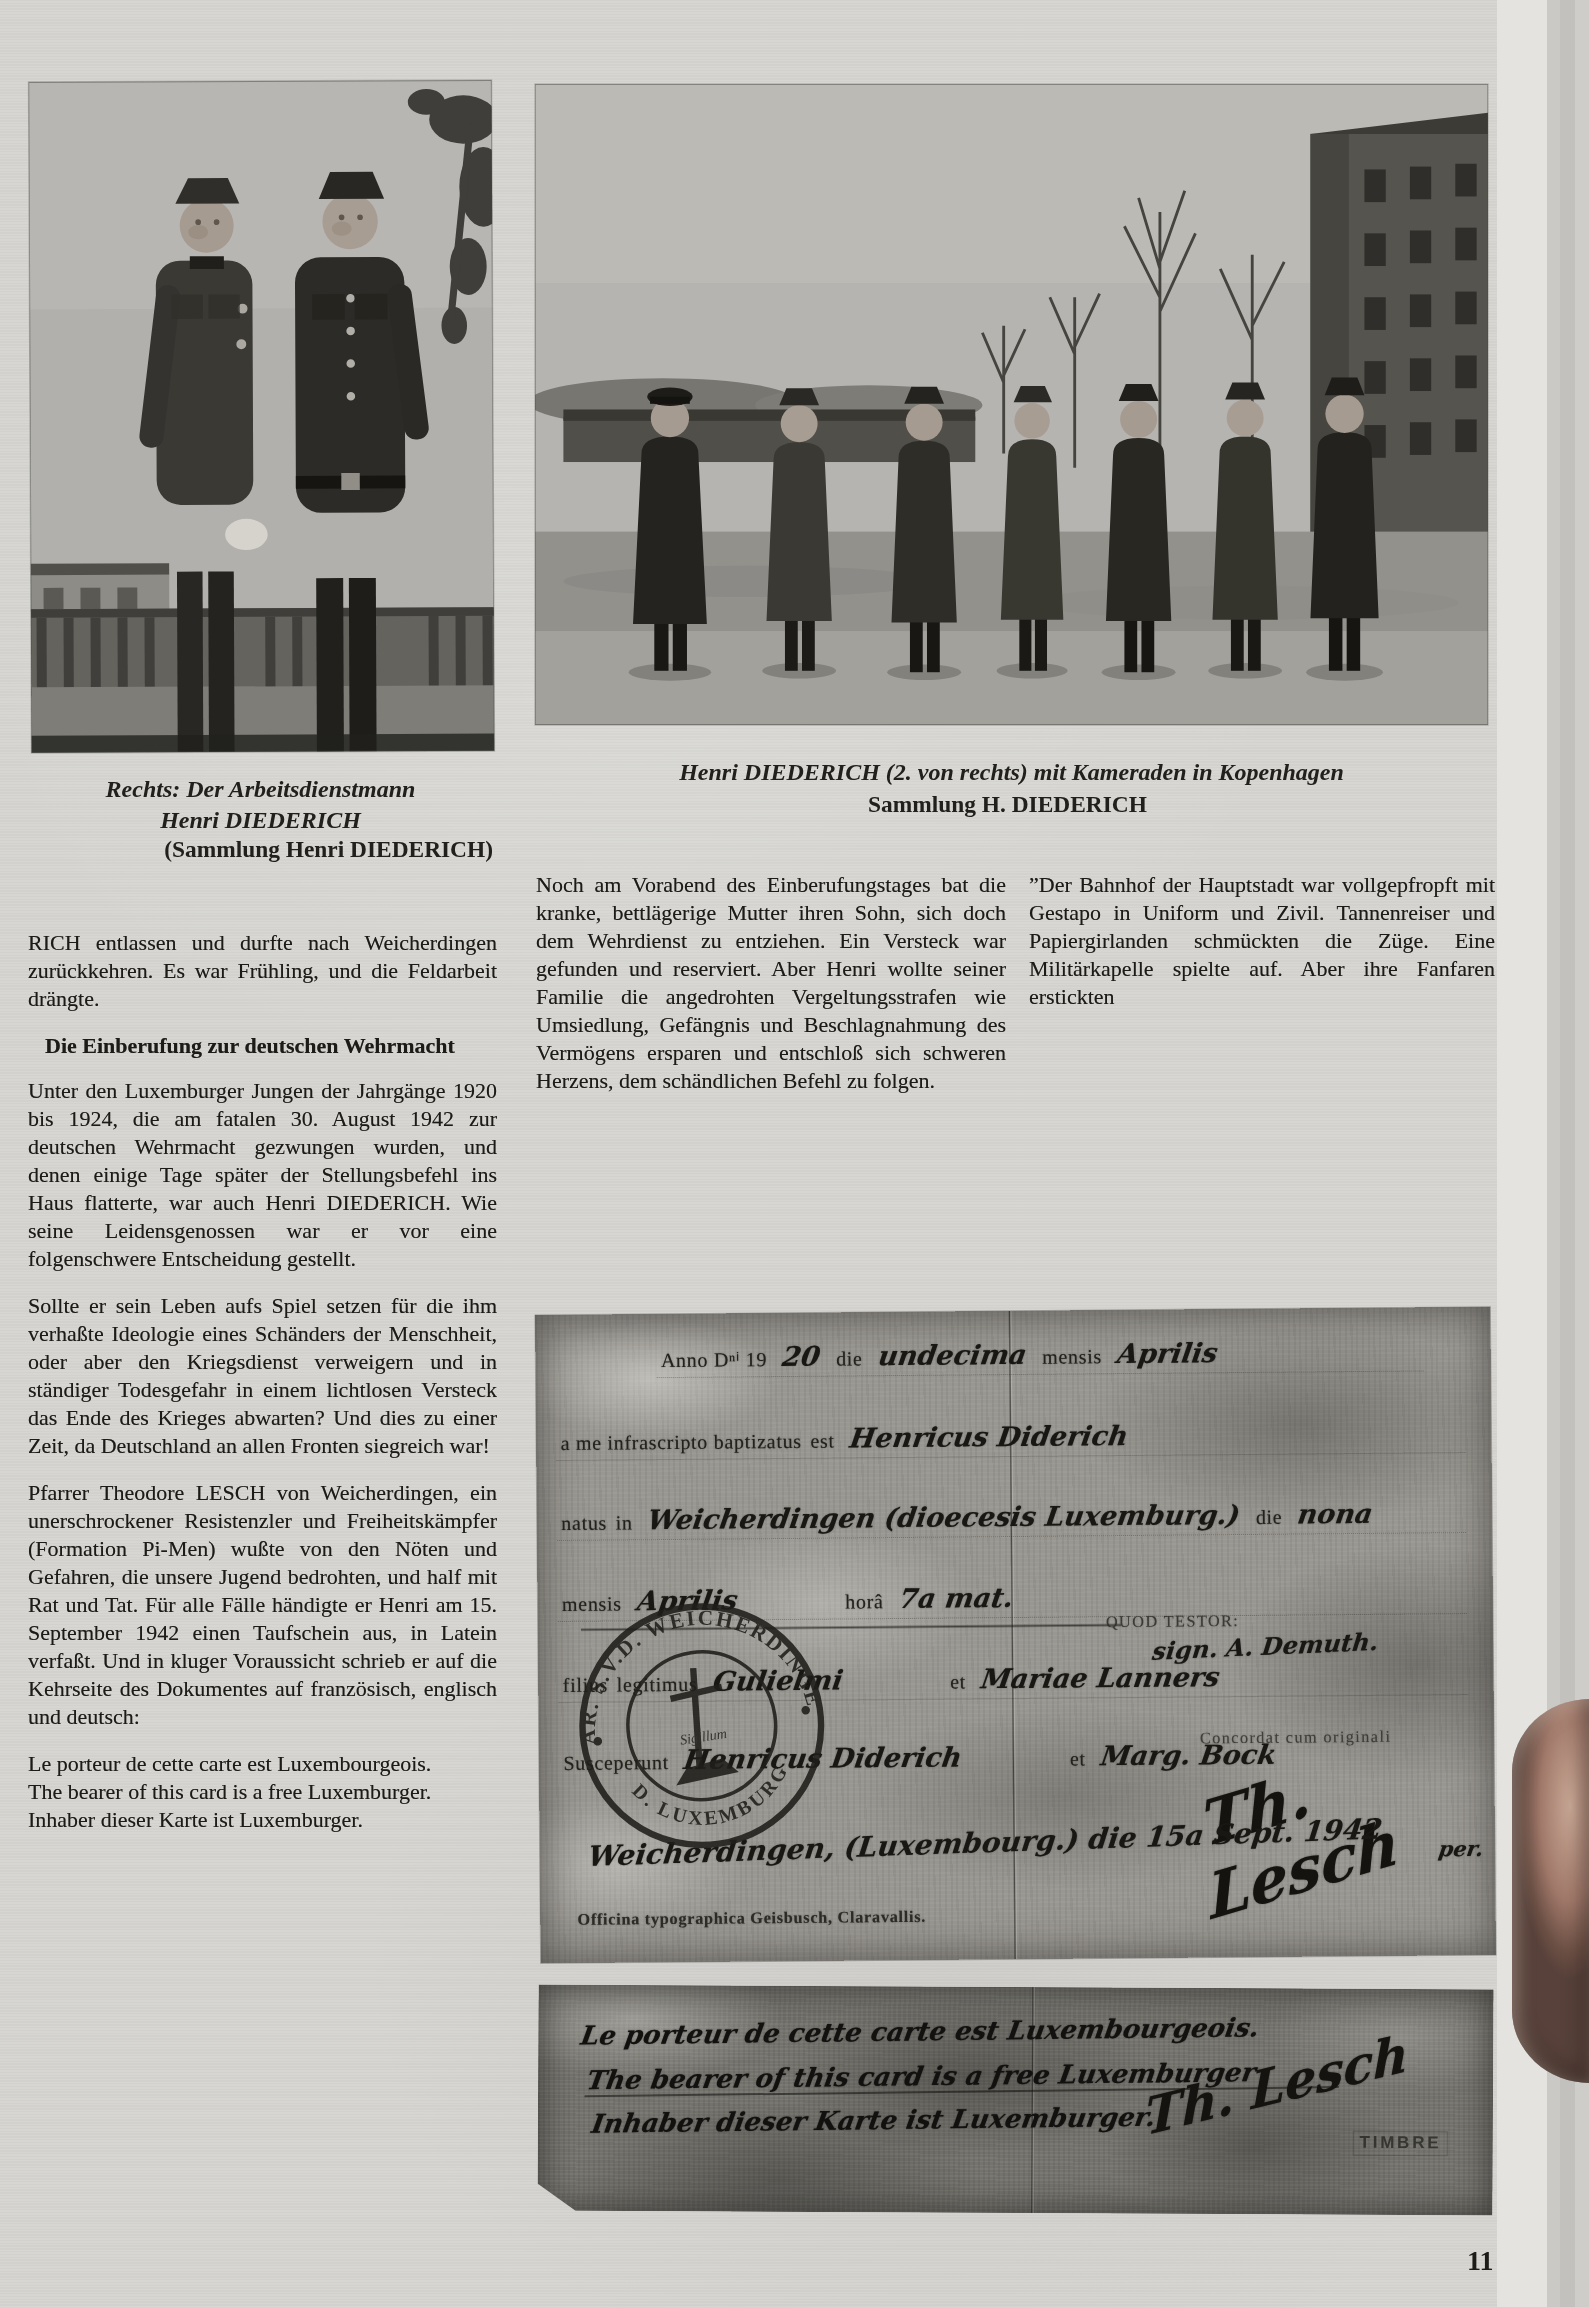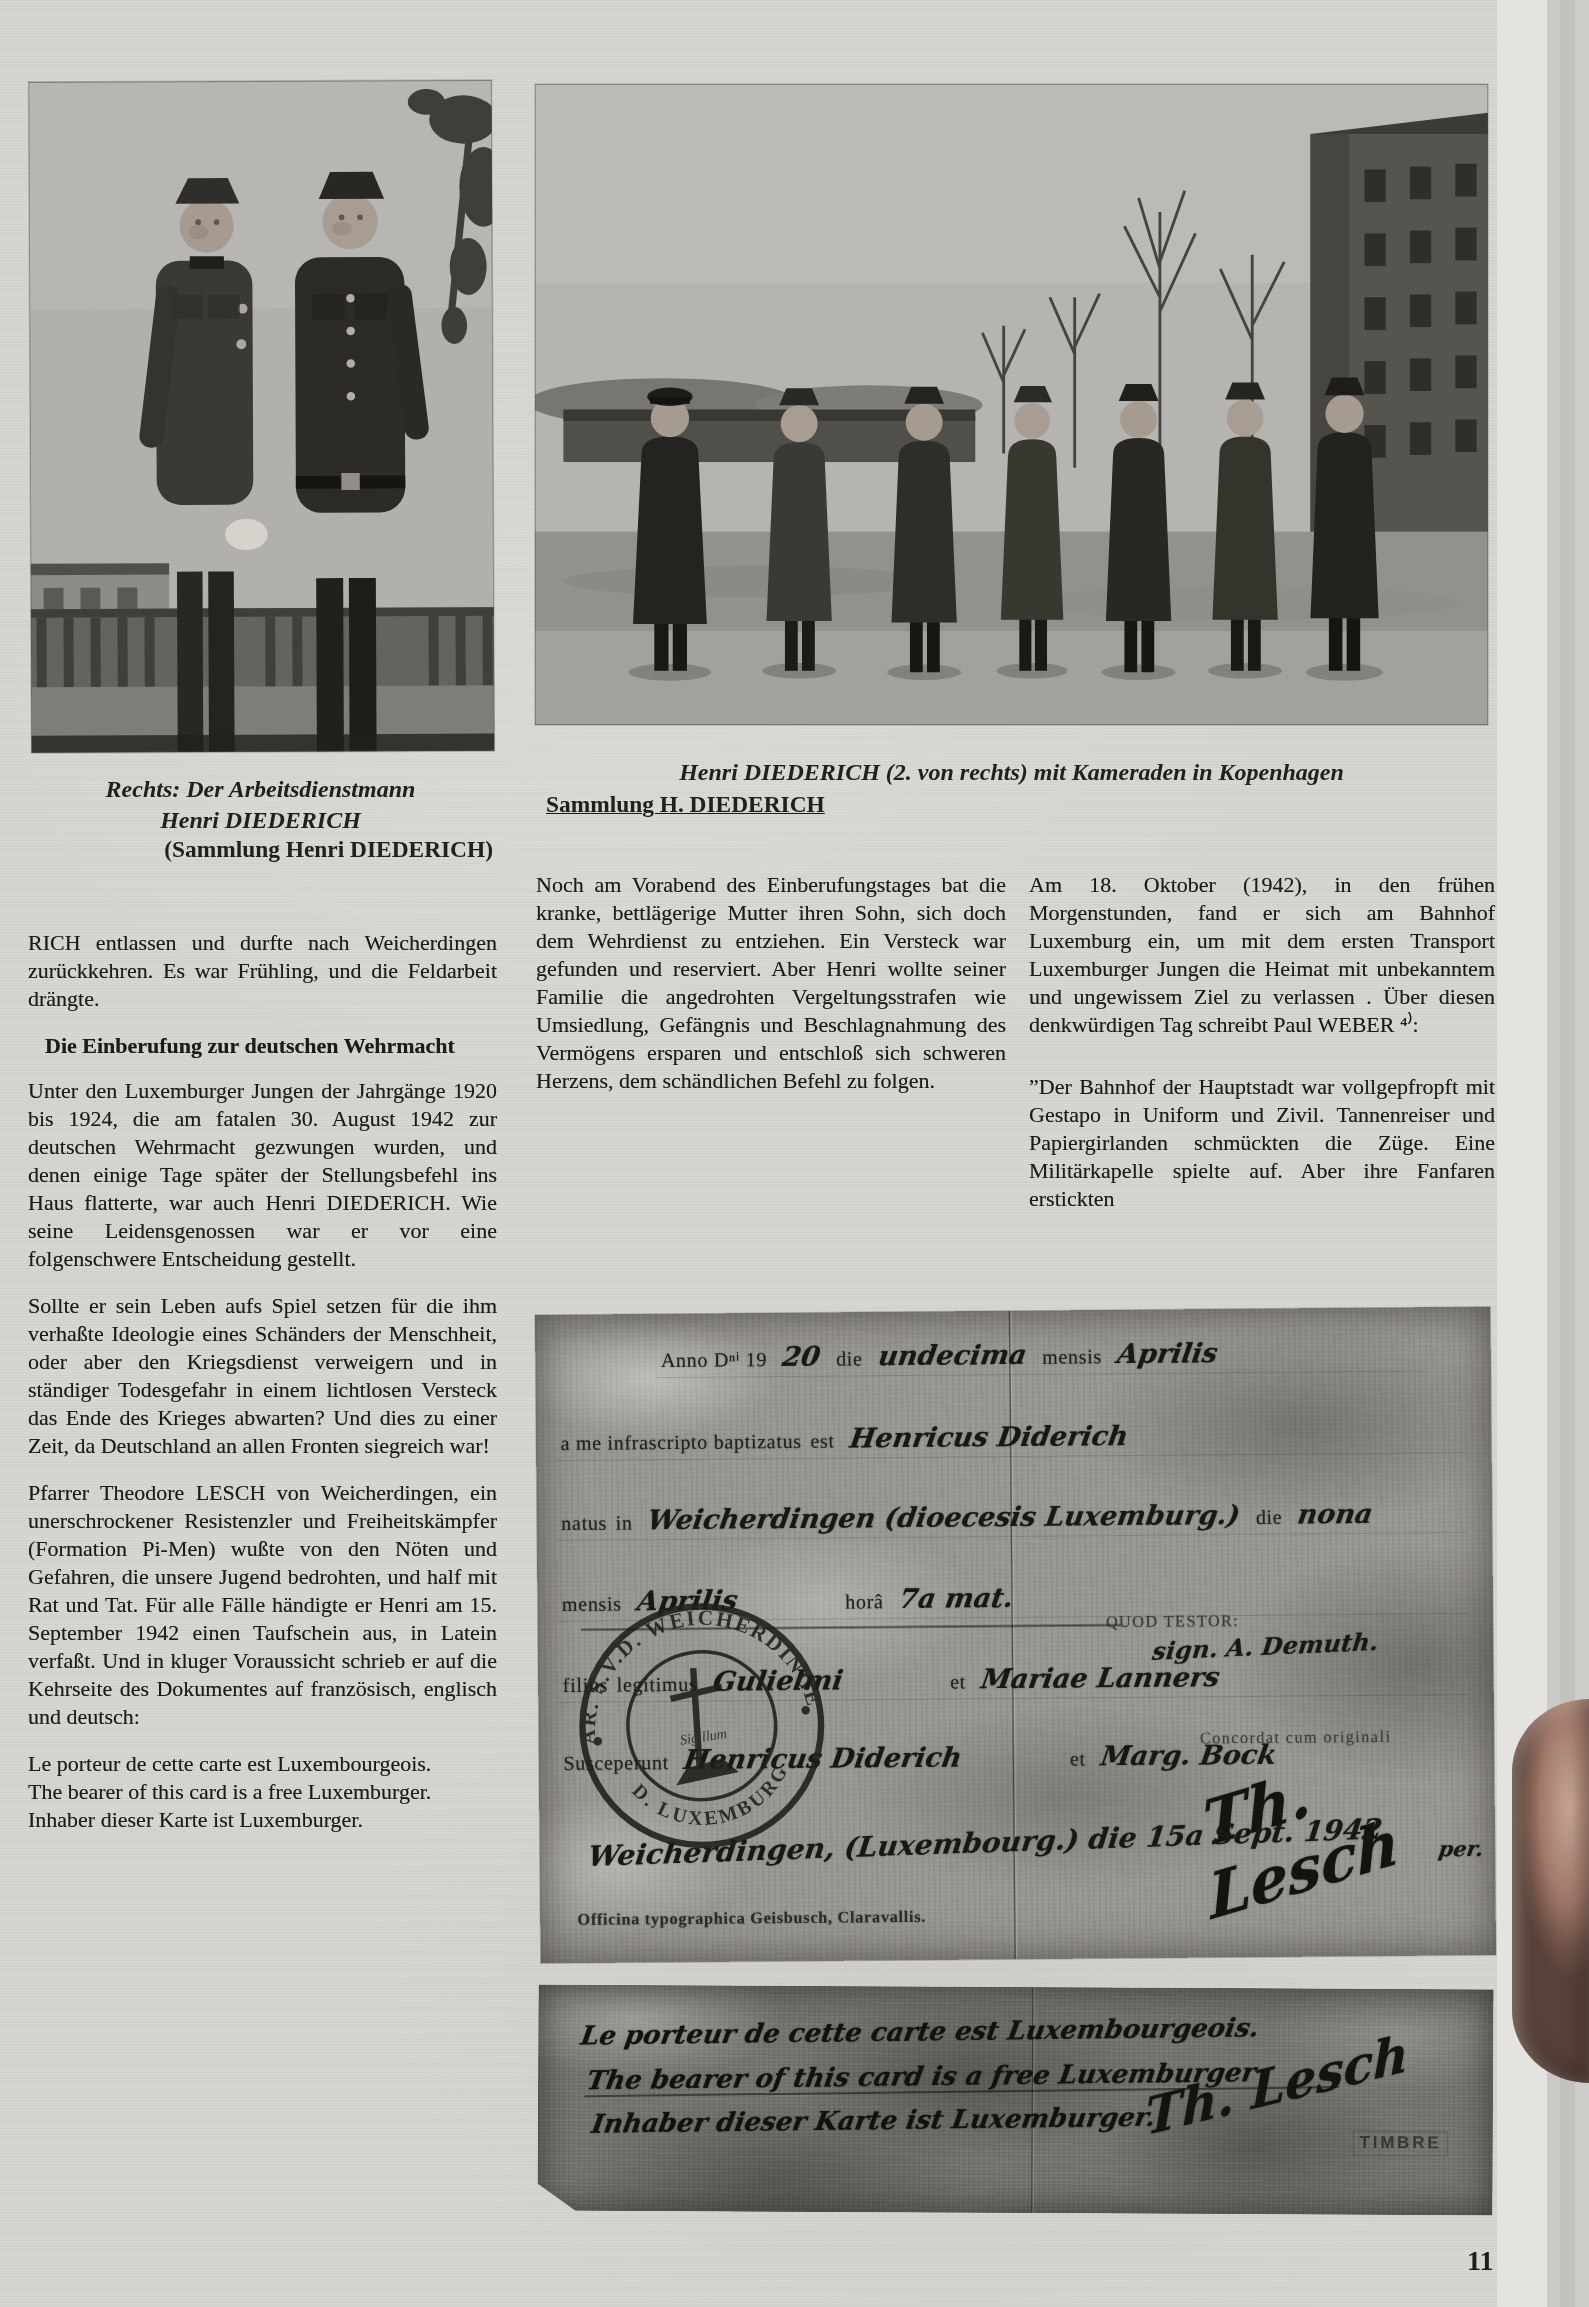--- a/index.html
+++ b/index.html
@@ -267,21 +267,21 @@
           <path d="M1112,438 L1168,438 L1158,413 L1122,413 Z" fill="#1e1d19"></path>
         </g>
       </g>
       <rect x="0" y="0" width="1342" height="902" fill="none" stroke="#4a4945" stroke-width="2" opacity="0.5"></rect>
     </svg>
   </div>
 
   <div class="abs" style="left:535px;top:757px;width:953px;text-align:center;">
     <span class="cap-italic">Henri DIEDERICH (2. von rechts) mit Kameraden in Kopenhagen</span>
   </div>
-  <div class="abs" style="left:546px;top:791px;width:945px;text-align:left;text-decoration:underline;">
+  <div class="abs" style="left:535px;top:791px;width:945px;text-align:center;">
     <span class="cap-roman">Sammlung H. DIEDERICH</span>
   </div>
 
   <div class="abs" style="left:28px;top:774px;width:465px;text-align:center;">
     <div class="cap-italic">Rechts: Der Arbeitsdienstmann</div>
     <div class="cap-italic">Henri DIEDERICH</div>
     <div class="cap-roman" style="text-align:right;">(Sammlung Henri DIEDERICH)</div>
   </div>
 
   <div class="col" style="left:28px;top:929px;width:469px;">
@@ -293,21 +293,20 @@
     <p style="margin-bottom:0;">Le porteur de cette carte est Luxembourgeois.</p>
     <p style="margin-bottom:0;">The bearer of this card is a free Luxemburger.</p>
     <p>Inhaber dieser Karte ist Luxemburger.</p>
   </div>
 
   <div class="col" style="left:536px;top:871px;width:470px;">
     <p>Noch am Vorabend des Einberufungstages bat die kranke, bettlägerige Mutter ihren Sohn, sich doch dem Wehrdienst zu entziehen. Ein Versteck war gefunden und reserviert. Aber Henri wollte seiner Familie die angedrohten Vergeltungsstrafen wie Umsiedlung, Gefängnis und Beschlagnahmung des Vermögens ersparen und entschloß sich schweren Herzens, dem schändlichen Befehl zu folgen.</p>
   </div>
 
   <div class="col" style="left:1029px;top:871px;width:466px;">
-    <p style="margin-bottom:34px;">Am 18. Oktober (1942), in den frühen Morgenstunden, fand er sich am Bahnhof Luxemburg ein, um mit dem ersten Transport Luxemburger Jungen die Heimat mit unbekanntem und ungewissem Ziel zu verlassen . Über diesen denkwürdigen Tag schreibt Paul WEBER ⁴⁾:</p>
     <p>”Der Bahnhof der Hauptstadt war vollgepfropft mit Gestapo in Uniform und Zivil. Tannenreiser und Papiergirlanden schmückten die Züge. Eine Militärkapelle spielte auf. Aber ihre Fanfaren erstickten</p>
   </div>
 
   <div id="certificate" style="left:538px;top:1311px;width:955px;height:648px;">
     <div class="fold-v" style="left:473px;"></div>
     <div class="crease-h" style="left:43px;top:313px;width:540px;"></div>
 
     <div class="cert-line" style="left:121px;top:28px;width:767px;"><span class="printed">Anno Dⁿⁱ 19</span><span class="hand">20</span><span class="printed">die</span><span class="hand">undecima</span><span class="printed">mensis</span><span class="hand">Aprilis</span></div>
     <div class="cert-line" style="left:20px;top:110px;width:909px;"><span class="printed">a me infrascripto baptizatus</span><span class="printed">est</span><span class="hand">Henricus Diderich</span></div>
     <div class="cert-line" style="left:20px;top:190px;width:909px;"><span class="printed">natus</span><span class="printed">in</span><span class="hand">Weicherdingen (dioecesis Luxemburg.)</span><span class="printed">die</span><span class="hand">nona</span></div>

